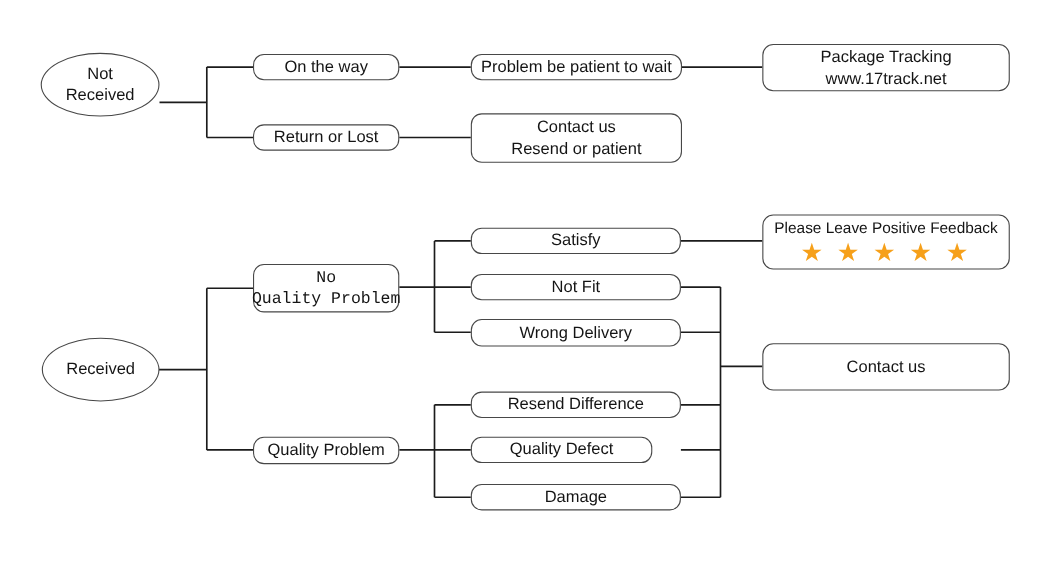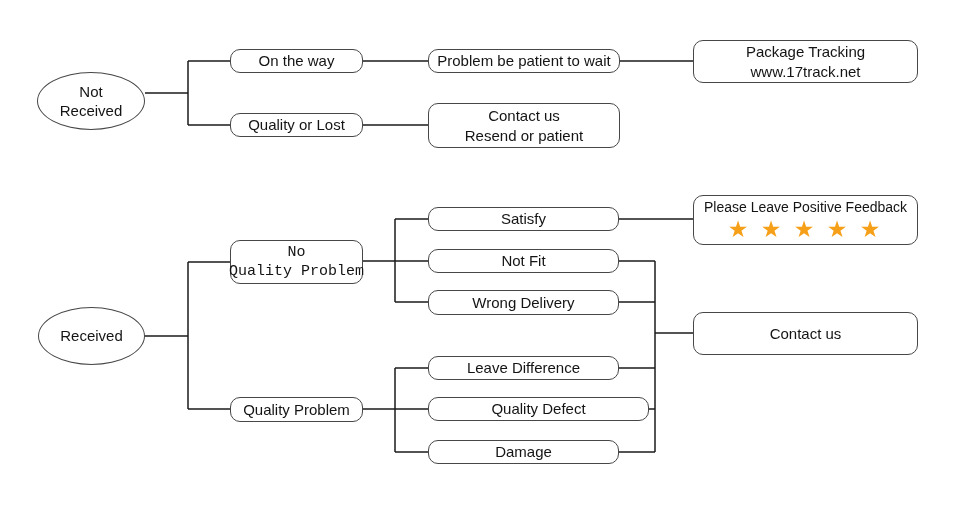--- a/index.html
+++ b/index.html
@@ -27,34 +27,34 @@
     flex-direction: column;
     align-items: center;
     justify-content: center;
     text-align: center;
     font-size: 15px;
     line-height: 1.3;
     white-space: nowrap;
   }
   .ellipse { border-radius: 50%; }
 
-  #n-not-received        { left: 37px;  top: 72px;  width: 108px; height: 58px; align-items: center; }
+  #n-not-received        { left: 37px;  top: 48px;  width: 108px; height: 58px; align-items: center; }
   #n-on-the-way          { left: 230px; top: 49px;  width: 133px; height: 24px; }
   #n-please-wait         { left: 428px; top: 49px;  width: 192px; height: 24px; }
   #n-package-tracking    { left: 693px; top: 40px;  width: 225px; height: 43px; text-align: center; }
   #n-return-or-lost      { left: 230px; top: 113px; width: 133px; height: 24px; }
   #n-contact-resend      { left: 428px; top: 103px; width: 192px; height: 45px; }
   #n-received            { left: 38px;  top: 307px; width: 107px; height: 58px; }
   #n-no-quality-problem  { left: 230px; top: 240px; width: 133px; height: 44px; font-family: Liberation Mono, monospace; }
   #n-quality-problem     { left: 230px; top: 397px; width: 133px; height: 25px; }
   #n-satisfy             { left: 428px; top: 207px; width: 191px; height: 24px; }
   #n-not-fit             { left: 428px; top: 249px; width: 191px; height: 24px; }
   #n-wrong-delivery      { left: 428px; top: 290px; width: 191px; height: 25px; }
   #n-color-difference    { left: 428px; top: 356px; width: 191px; height: 24px; }
-  #n-quality-defect      { left: 428px; top: 397px; width: 221px; height: 24px; }
+  #n-quality-defect      { left: 428px; top: 397px; width: 165px; height: 24px; }
   #n-damage              { left: 428px; top: 440px; width: 191px; height: 24px; text-align: right; }
   #n-feedback            { left: 693px; top: 195px; width: 225px; height: 50px; }
   #n-contact-discount    { left: 693px; top: 312px; width: 225px; height: 43px; }
 
   #n-feedback .label { font-size: 14px; line-height: 17px; }
   .stars {
     font-size: 23px;
     line-height: 24px;
     letter-spacing: 3px;
     margin-top: 1px;
@@ -108,21 +108,21 @@
   <div class="node" id="n-please-wait">
     <span>Problem be patient to wait</span>
   </div>
 
   <div class="node" id="n-package-tracking">
     <span>Package Tracking</span>
     <span>www.17track.net</span>
   </div>
 
   <div class="node" id="n-return-or-lost">
-    <span>Quality or Lost</span>
+    <span>Return or Lost</span>
   </div>
 
   <div class="node" id="n-contact-resend">
     <span>Contact us</span>
     <span>Resend or patient</span>
   </div>
 
   <div class="node ellipse" id="n-received">
     <span>Received</span>
   </div>
@@ -142,21 +142,21 @@
 
   <div class="node" id="n-wrong-delivery">
     <span>Wrong Delivery</span>
   </div>
 
   <div class="node" id="n-not-fit">
     <span>Not Fit</span>
   </div>
 
   <div class="node" id="n-color-difference">
-    <span>Leave Difference</span>
+    <span>Resend Difference</span>
   </div>
 
   <div class="node" id="n-quality-defect">
     <span>Quality Defect</span>
   </div>
 
   <div class="node" id="n-damage">
     <span>Damage</span>
   </div>
 

